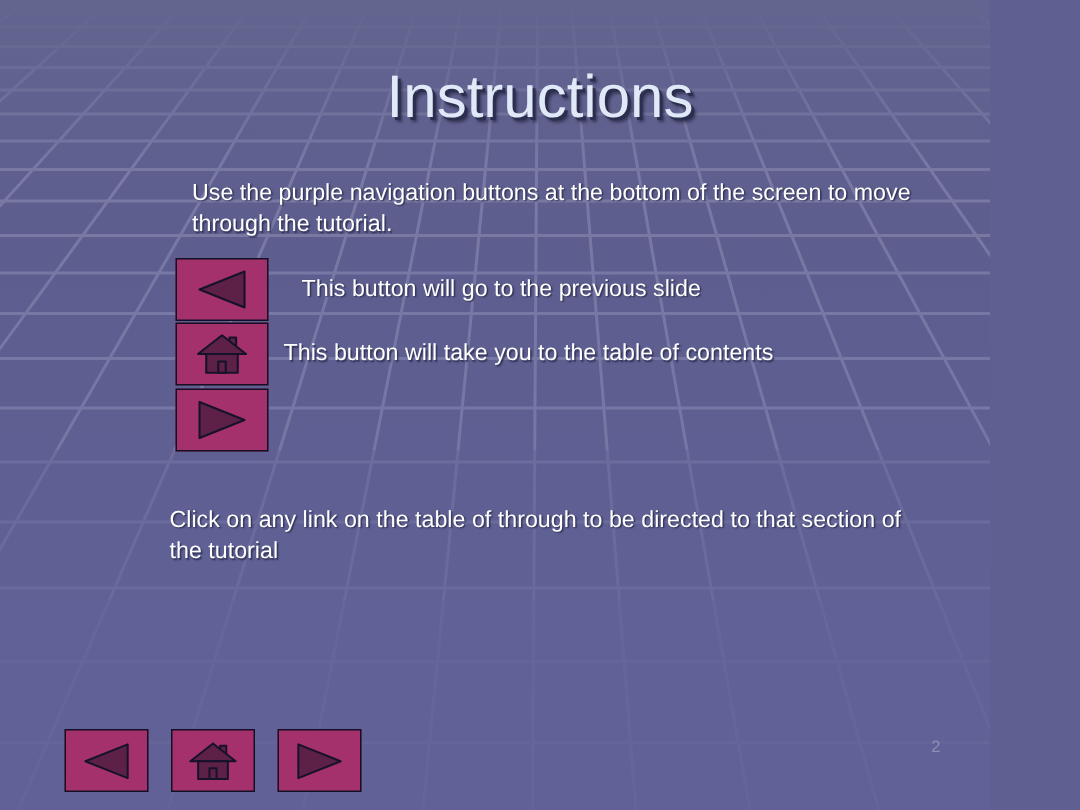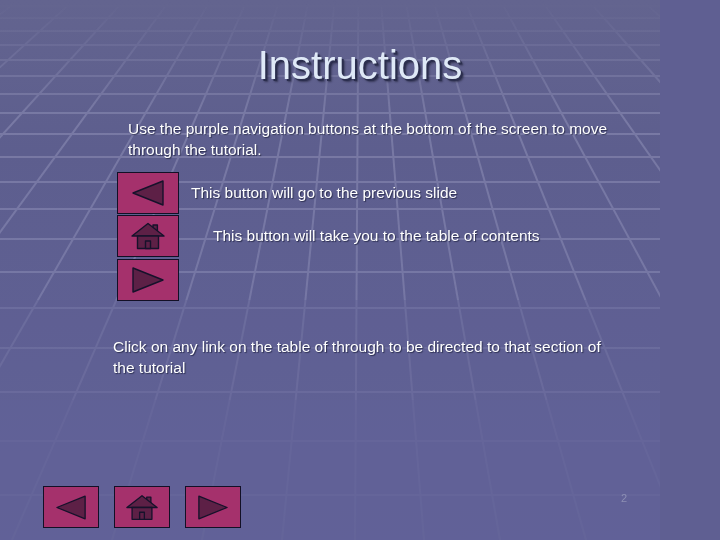--- a/index.html
+++ b/index.html
@@ -89,22 +89,22 @@
   .nav-btn.demo {
     width: 62px;
     height: 42px;
   }
   .row-label {
     color: #ffffff;
     font-size: 15.5px;
     white-space: nowrap;
     text-shadow: 1px 1px 1px rgba(30,32,60,0.75);
   }
-  #row-prev .row-label { margin-left: 12px; }
-  #row-home .row-label { margin-left: 34px; }
+  #row-prev .row-label { margin-left: 22px; }
+  #row-home .row-label { margin-left: 10px; }
   #row-next .row-label { margin-left: 24px; }
 
   
   #bottom-nav {
     position: absolute;
     left: 43px;
     top: 486px;
     display: flex;
     gap: 15px;
   }

